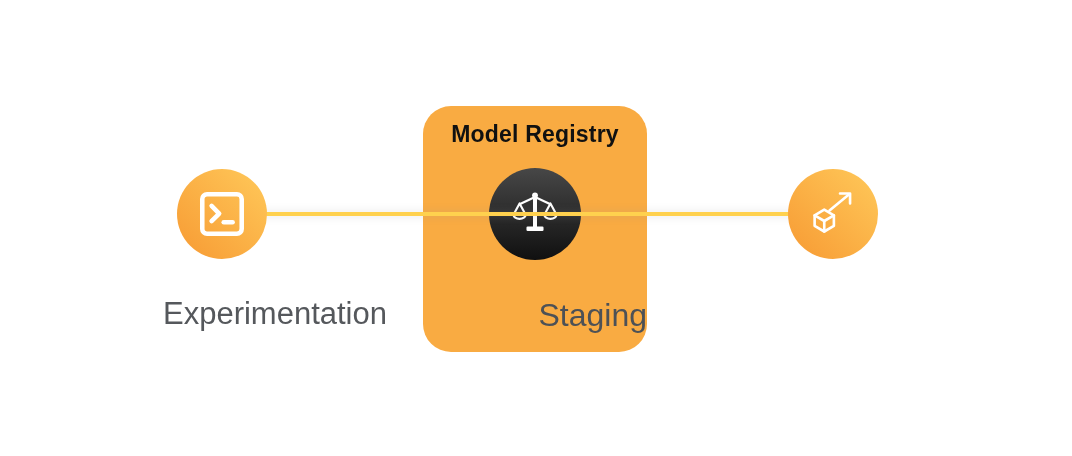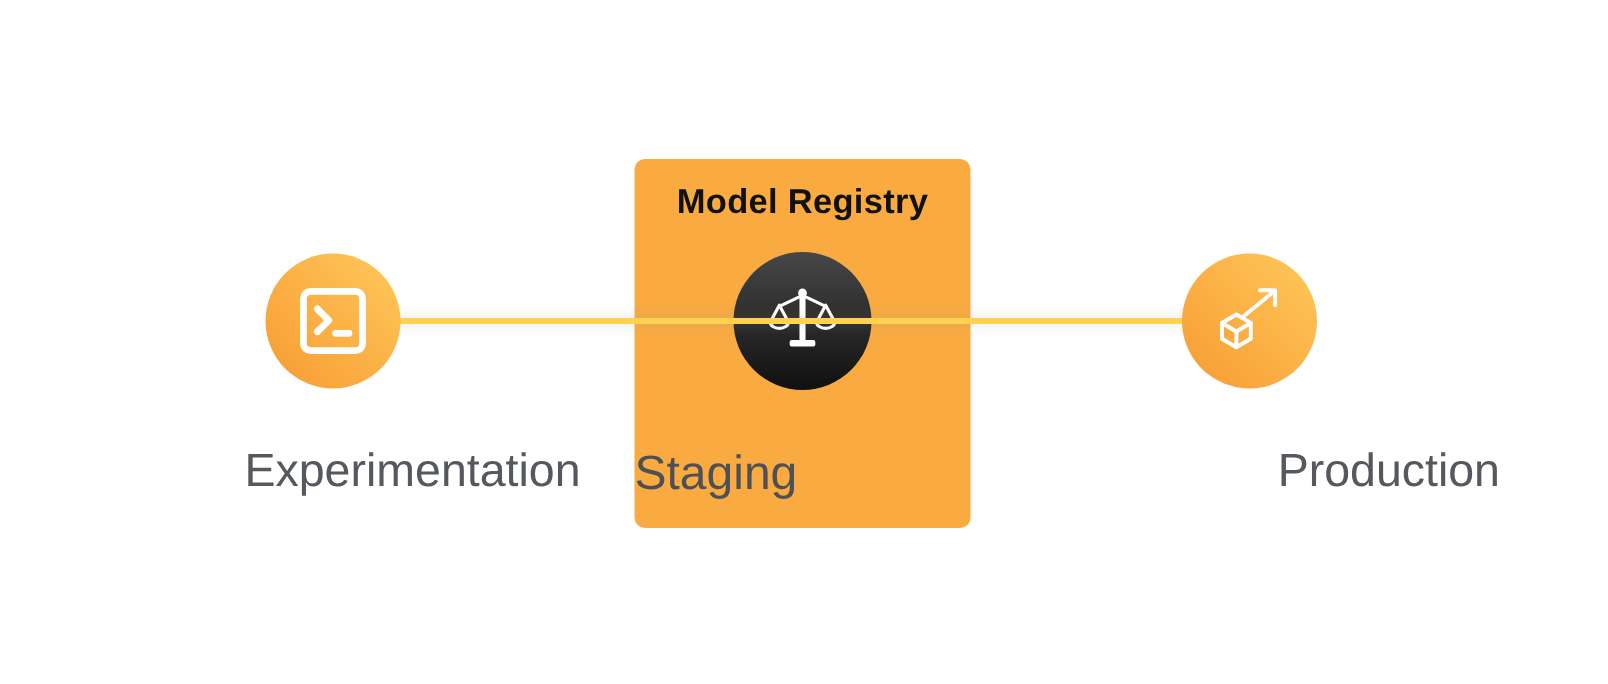--- a/index.html
+++ b/index.html
@@ -25,41 +25,41 @@
     z-index: 2;
   }
 
   
   .registry-card {
     position: absolute;
     left: 423px;
     top: 106px;
     width: 224px;
     height: 246px;
-    border-radius: 7px;
+    border-radius: 28px;
     background: var(--card_orange, #F9AB42);
     z-index: 1;
   }
   .registry-title {
     position: absolute;
     top: 15px;
     left: 0;
     width: 100%;
     text-align: center;
     font-size: 23px;
     font-weight: 600;
     color: var(--title_black, #111111);
     letter-spacing: 0.2px;
   }
   .staging-label {
     position: absolute;
     bottom: 18px;
     left: 0;
     width: 100%;
-    text-align: left;
+    text-align: right;
     font-size: 32px;
     font-weight: 400;
     color: var(--staging_gray, #4D5156);
     z-index: 3;
   }
 
   
   .node-circle {
     position: absolute;
     width: 90px;
@@ -146,15 +146,14 @@
     <span>
       <svg width="56" height="56" viewBox="0 0 64 64" fill="none" stroke="#ffffff" stroke-width="3" stroke-linecap="round" stroke-linejoin="round">
         <path d="M22 27 L33 33.5 L33 45.5 L22 52 L11 45.5 L11 33.5 Z"></path>
         <path d="M11 33.5 L22 40 L33 33.5"></path>
         <path d="M22 40 L22 52"></path>
         <line x1="28" y1="28" x2="50.5" y2="9.5"></line>
         <polyline points="40 8.5 51.5 8.5 51.5 20"></polyline>
       </svg>
     </span>
   </div>
-  <div class="stage-label label-right">Production</div>
 
 </div>
 
 </body></html>

